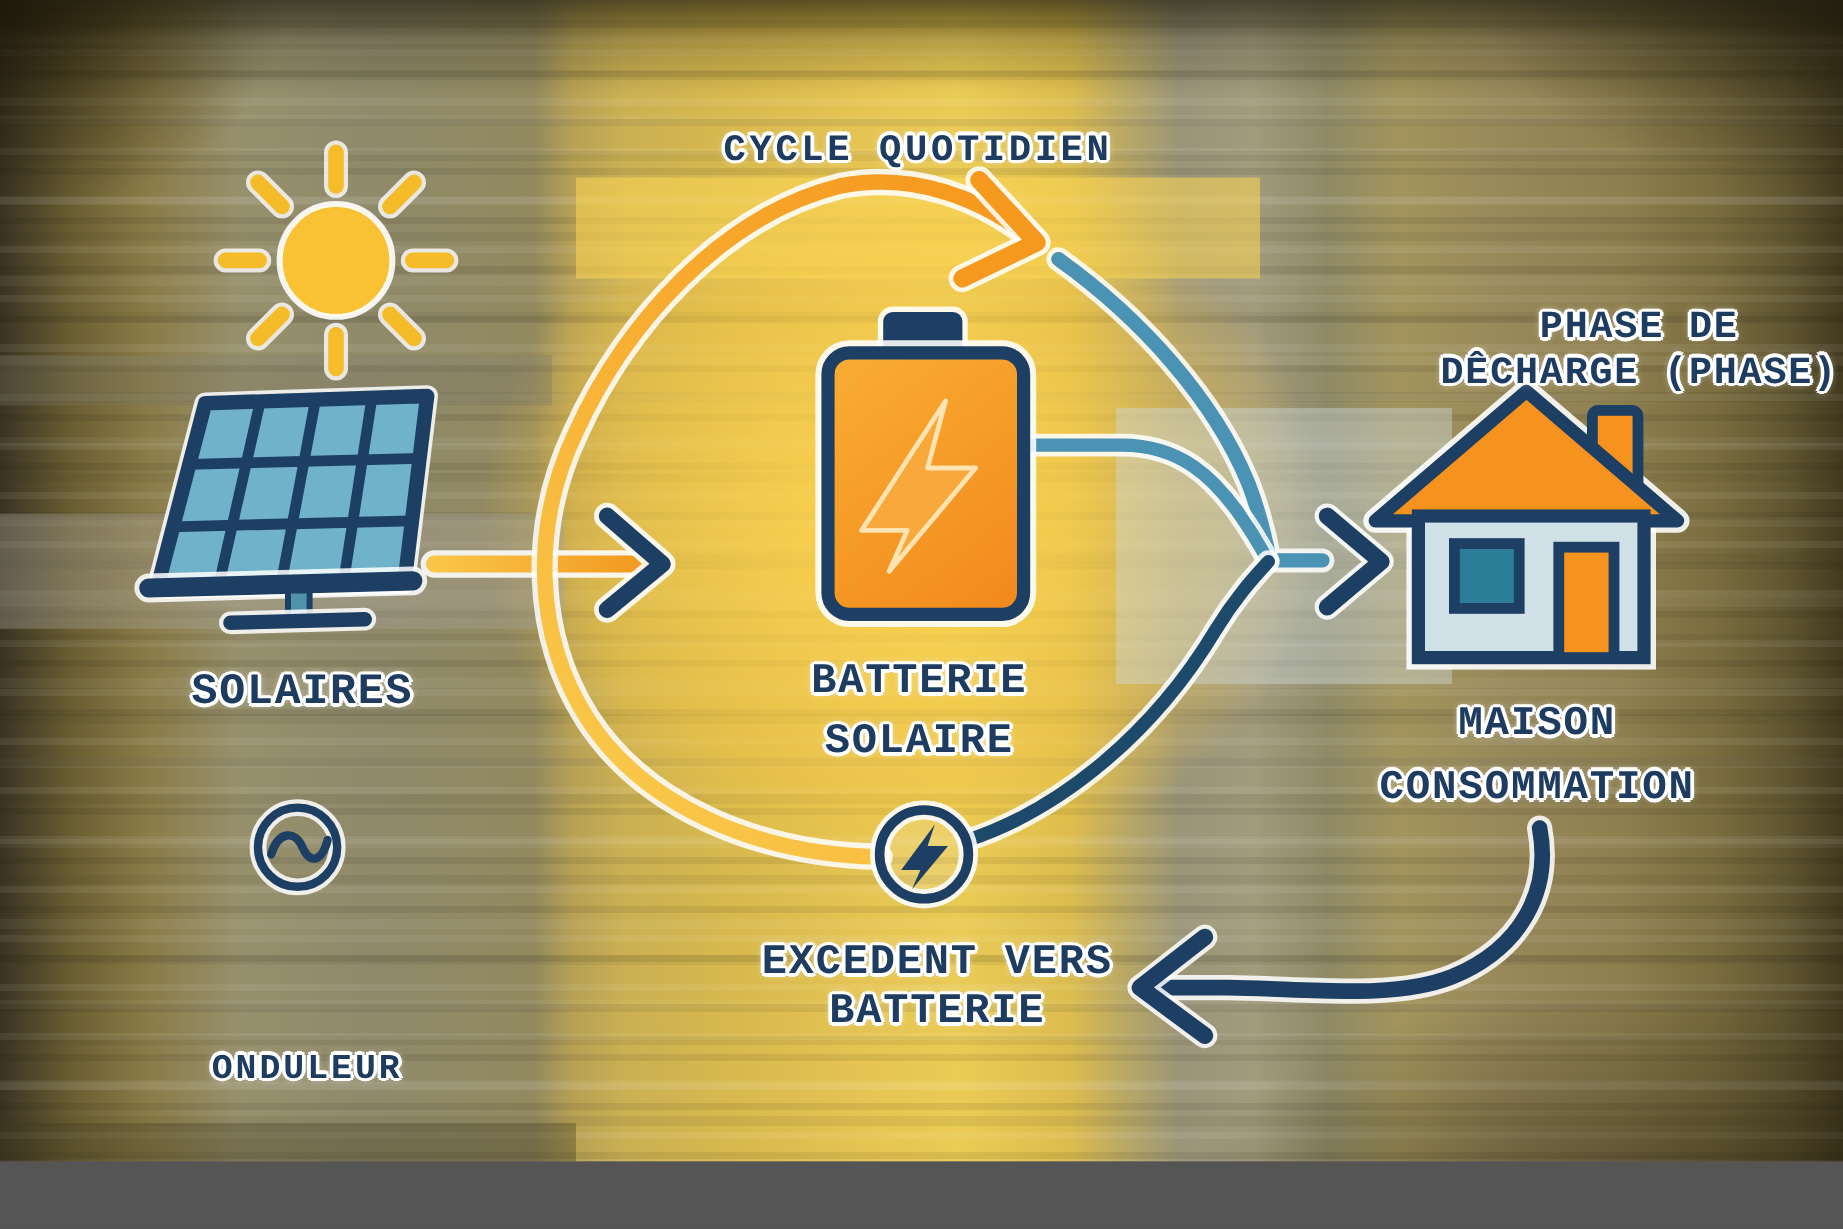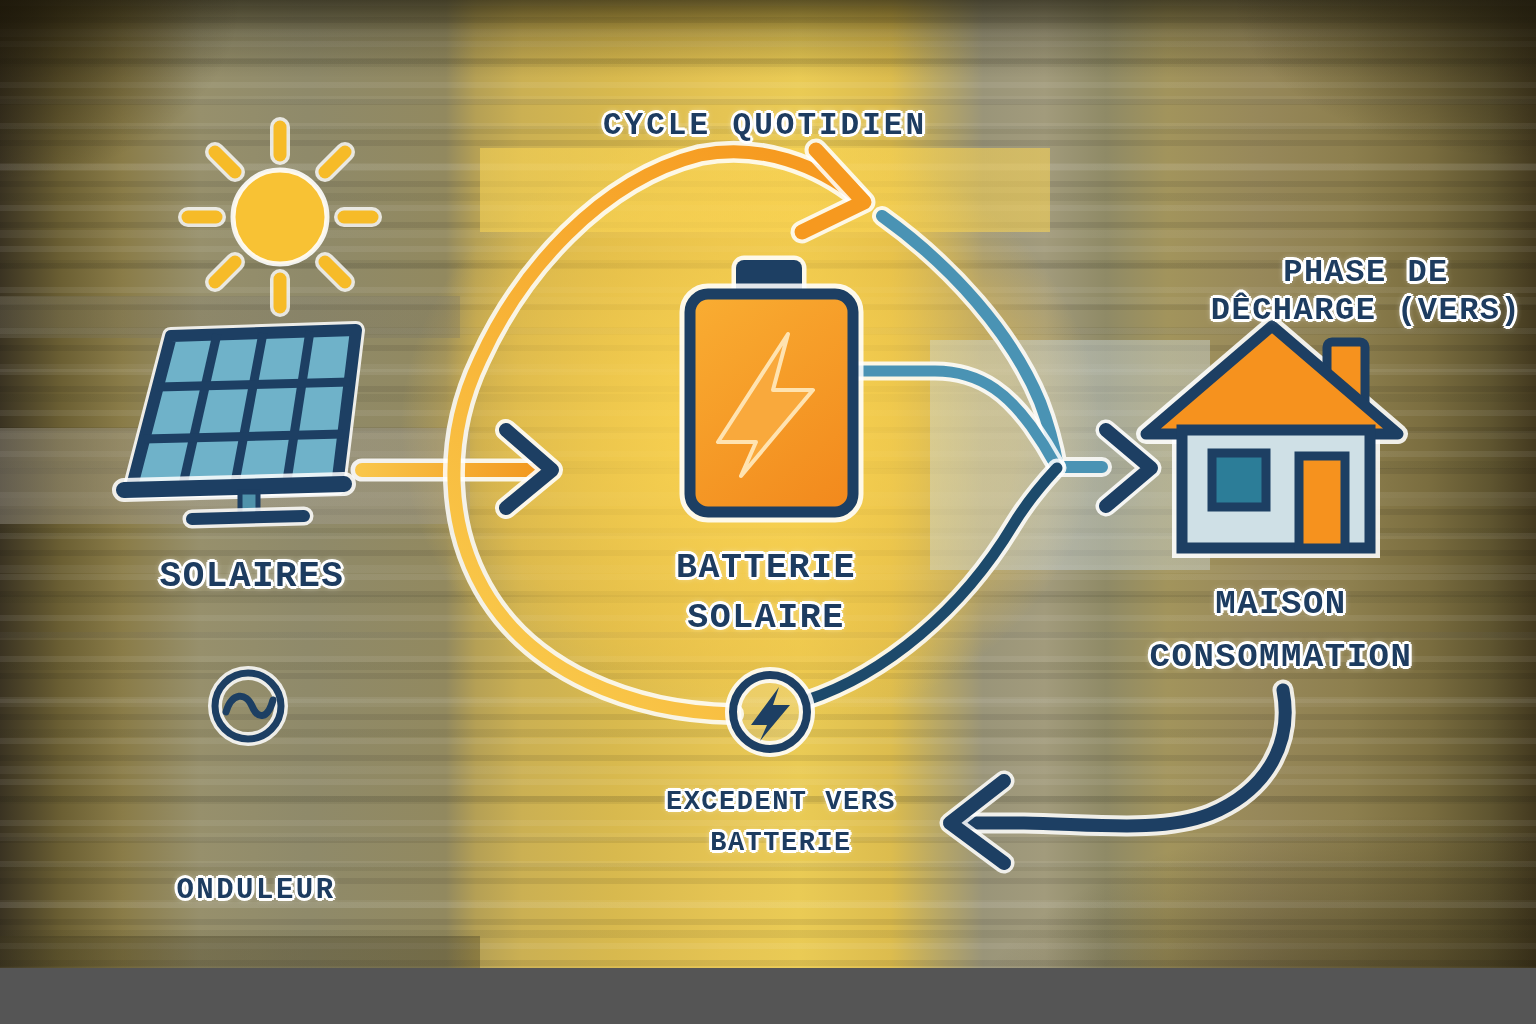--- a/index.html
+++ b/index.html
@@ -45,21 +45,21 @@
       0 0 7px rgba(255,255,255,.85);
   }
   .lbl span{display:block;}
   .t-cycle        {left:765px;  top:108px; font-size:31px; letter-spacing:3px;}
   .t-phase        {left:1366px; top:222px; font-size:32px; line-height:38px;margin-top:32px;}
   .t-panels       {left:252px;  top:552px; font-size:36px; line-height:50px;}
   .t-production   {left:252px;  top:758px; font-size:27px;}
   .t-inverter     {left:256px;  top:874px; font-size:29px; letter-spacing:2.5px;}
   .t-battery      {left:766px;  top:543px; font-size:35px; line-height:50px;}
   .t-house        {left:1281px; top:578px; font-size:34px; line-height:53px;}
-  .t-excess       {left:781px;  top:782px; font-size:27px; line-height:41px;}
+  .t-excess       {left:781px;  top:782px; font-size:35px; line-height:41px;}
   svg{position:absolute;left:0;top:0;}
 </style>
 </head>
 <body>
 
 <div class="stage">
 
   <div class="bg"></div>
 
   <svg width="1536" height="1024" viewBox="0 0 1536 1024">
@@ -188,21 +188,21 @@
       <rect x="1182" y="430" width="188" height="118" fill="#cfe0e6" stroke="#1d3f63" stroke-width="11"></rect>
       <rect x="1212" y="453" width="54" height="54" fill="#2c7d98" stroke="#1d3f63" stroke-width="9"></rect>
       <rect x="1299" y="456" width="46" height="92" fill="#f6921e" stroke="#1d3f63" stroke-width="9"></rect>
     </g>
   </svg>
 
   <div class="lbl t-cycle">CYCLE QUOTIDIEN</div>
 
   <div class="lbl t-phase">
     <span>PHASE DE</span>
-    <span>DÊCHARGE (VERS)</span>
+    <span>DÊCHARGE (PHASE)</span>
   </div>
 
   <div class="lbl t-panels">
     <span>SOLAIRES</span>
   </div>
 
 
   <div class="lbl t-inverter">ONDULEUR</div>
 
   <div class="lbl t-battery">

